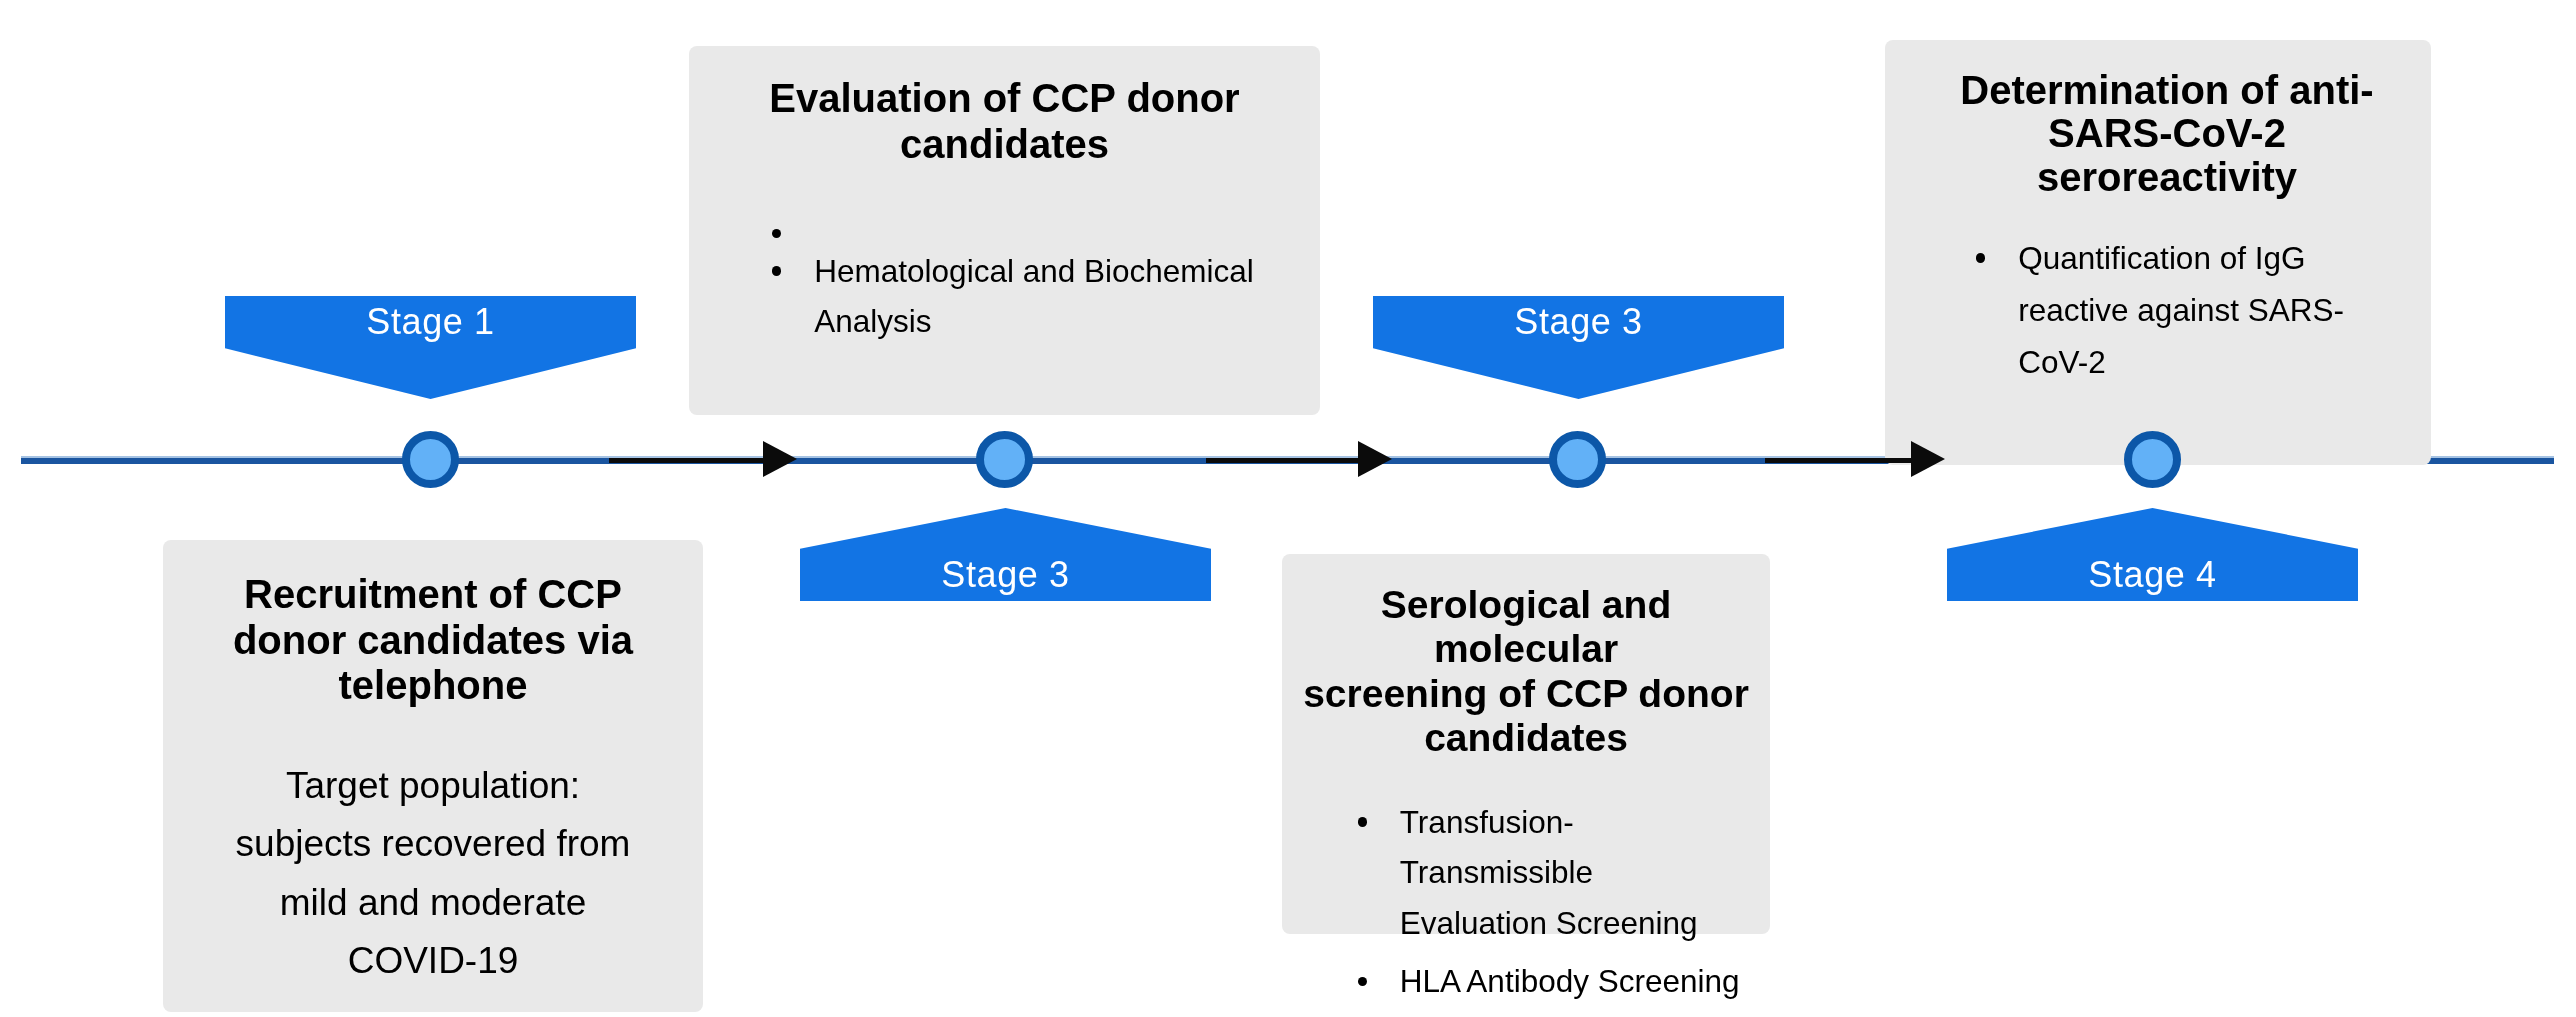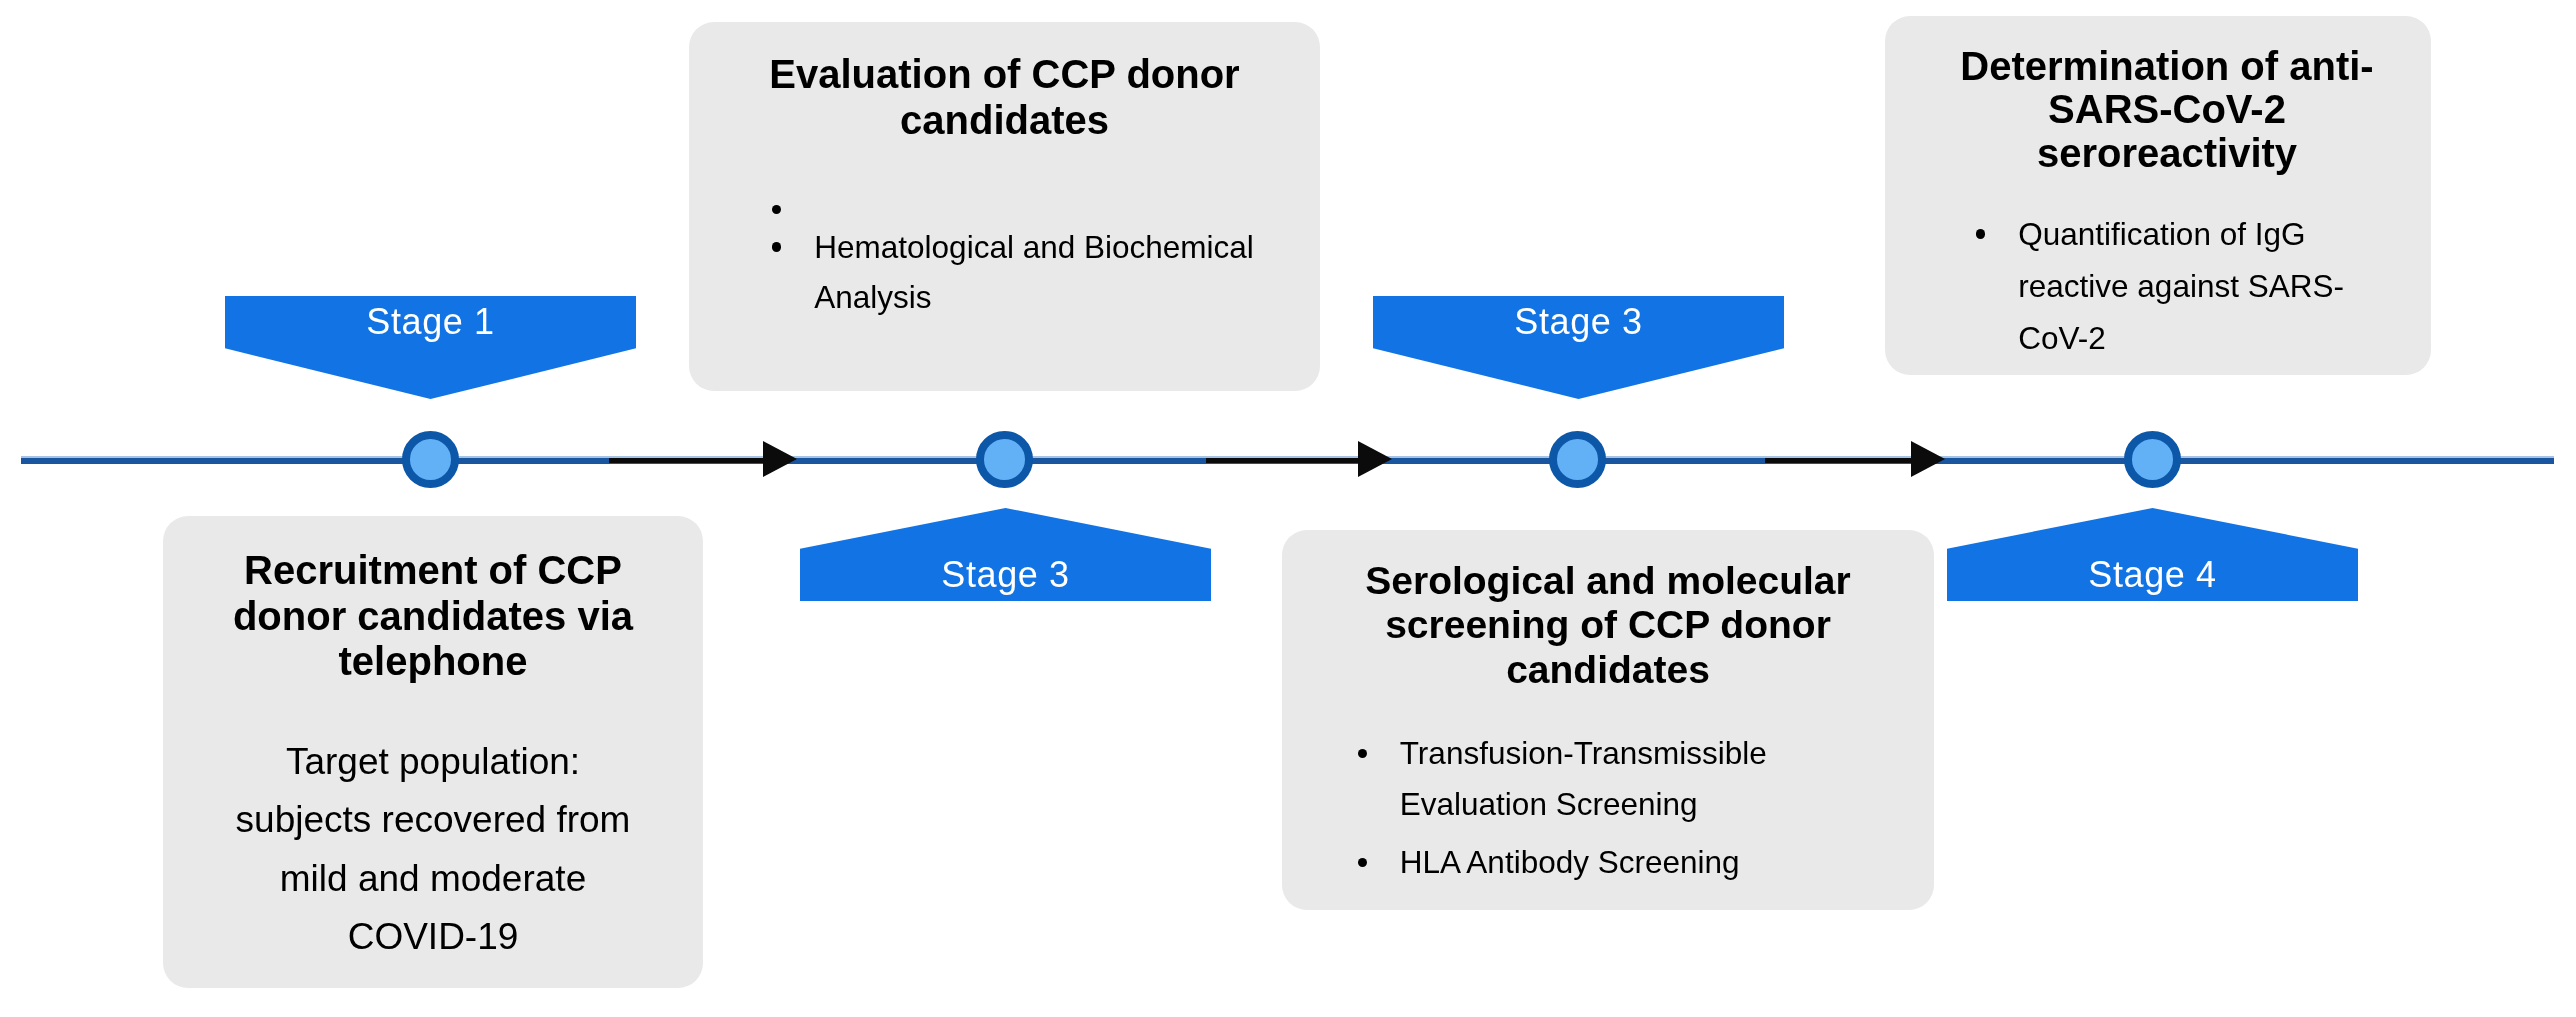--- a/index.html
+++ b/index.html
@@ -49,21 +49,21 @@
     top:296px;height:103px;padding-bottom:51px;box-sizing:border-box;
     clip-path:polygon(0 0, 100% 0, 100% 50.8%, 50% 100%, 0 50.8%);
   }
   .banner.up{
     top:508px;height:93px;padding-top:41px;box-sizing:border-box;
     clip-path:polygon(50% 0, 100% 43.7%, 100% 100%, 0 100%, 0 43.7%);
   }
 
   
   .box{
-    background:var(--box-gray);border-radius:25px;box-sizing:border-box;z-index:1;
+    background:var(--box-gray);border-radius:8px;box-sizing:border-box;z-index:1;margin-top:24px;
   }
   .box-title{
     font-weight:bold;font-size:40px;line-height:1.14;text-align:center;
     white-space:pre-line;
   }
   .box-para{
     font-size:37px;line-height:1.58;text-align:center;white-space:pre-line;
   }
   .bullets{list-style:none;margin:0;padding:0;}
   .bullet{display:flex;align-items:flex-start;margin-bottom:8.2px;}
@@ -73,25 +73,25 @@
   }
   .bullet-text{font-size:31.5px;line-height:1.6;white-space:pre-line;}
 
   #box-evaluation{left:689px;top:22px;width:631px;height:369px;padding:30px 29px 0 29px;}
   #box-evaluation .box-title{margin:0 0 41px 0;}
   #box-evaluation .bullets{padding-left:54px;}
 
   #box-recruitment{left:163px;top:516px;width:540px;height:472px;padding:32px 23px 0 23px;}
   #box-recruitment .box-title{margin:0 0 48px 0;}
 
-  #box-screening{left:1282px;top:530px;width:652px;height:380px;padding:29px 17.5px 0 17.5px;}
+  #box-screening{left:1282px;top:530px;width:488px;height:380px;padding:29px 17.5px 0 17.5px;}
   #box-screening .box-title{margin:0 0 36px 0;font-size:39px;}
   #box-screening .bullets{padding-left:58px;}
 
-  #box-seroreactivity{left:1885px;top:16.3px;width:546px;height:359px;padding:29px 8px 0 26px;}
+  #box-seroreactivity{left:1885px;top:16.3px;width:546px;height:425px;padding:29px 8px 0 26px;}
   #box-seroreactivity .box-title{margin:0 0 34px 0;line-height:1.08;}
   #box-seroreactivity .bullets{padding-left:65px;}
   #box-seroreactivity .bullet-text{line-height:1.65;}
 </style>
 </head>
 <body>
 
 <div class="abs timeline-line"></div>
 
 <div class="abs arrow-bar" style="left:609px;width:159px;"></div>

